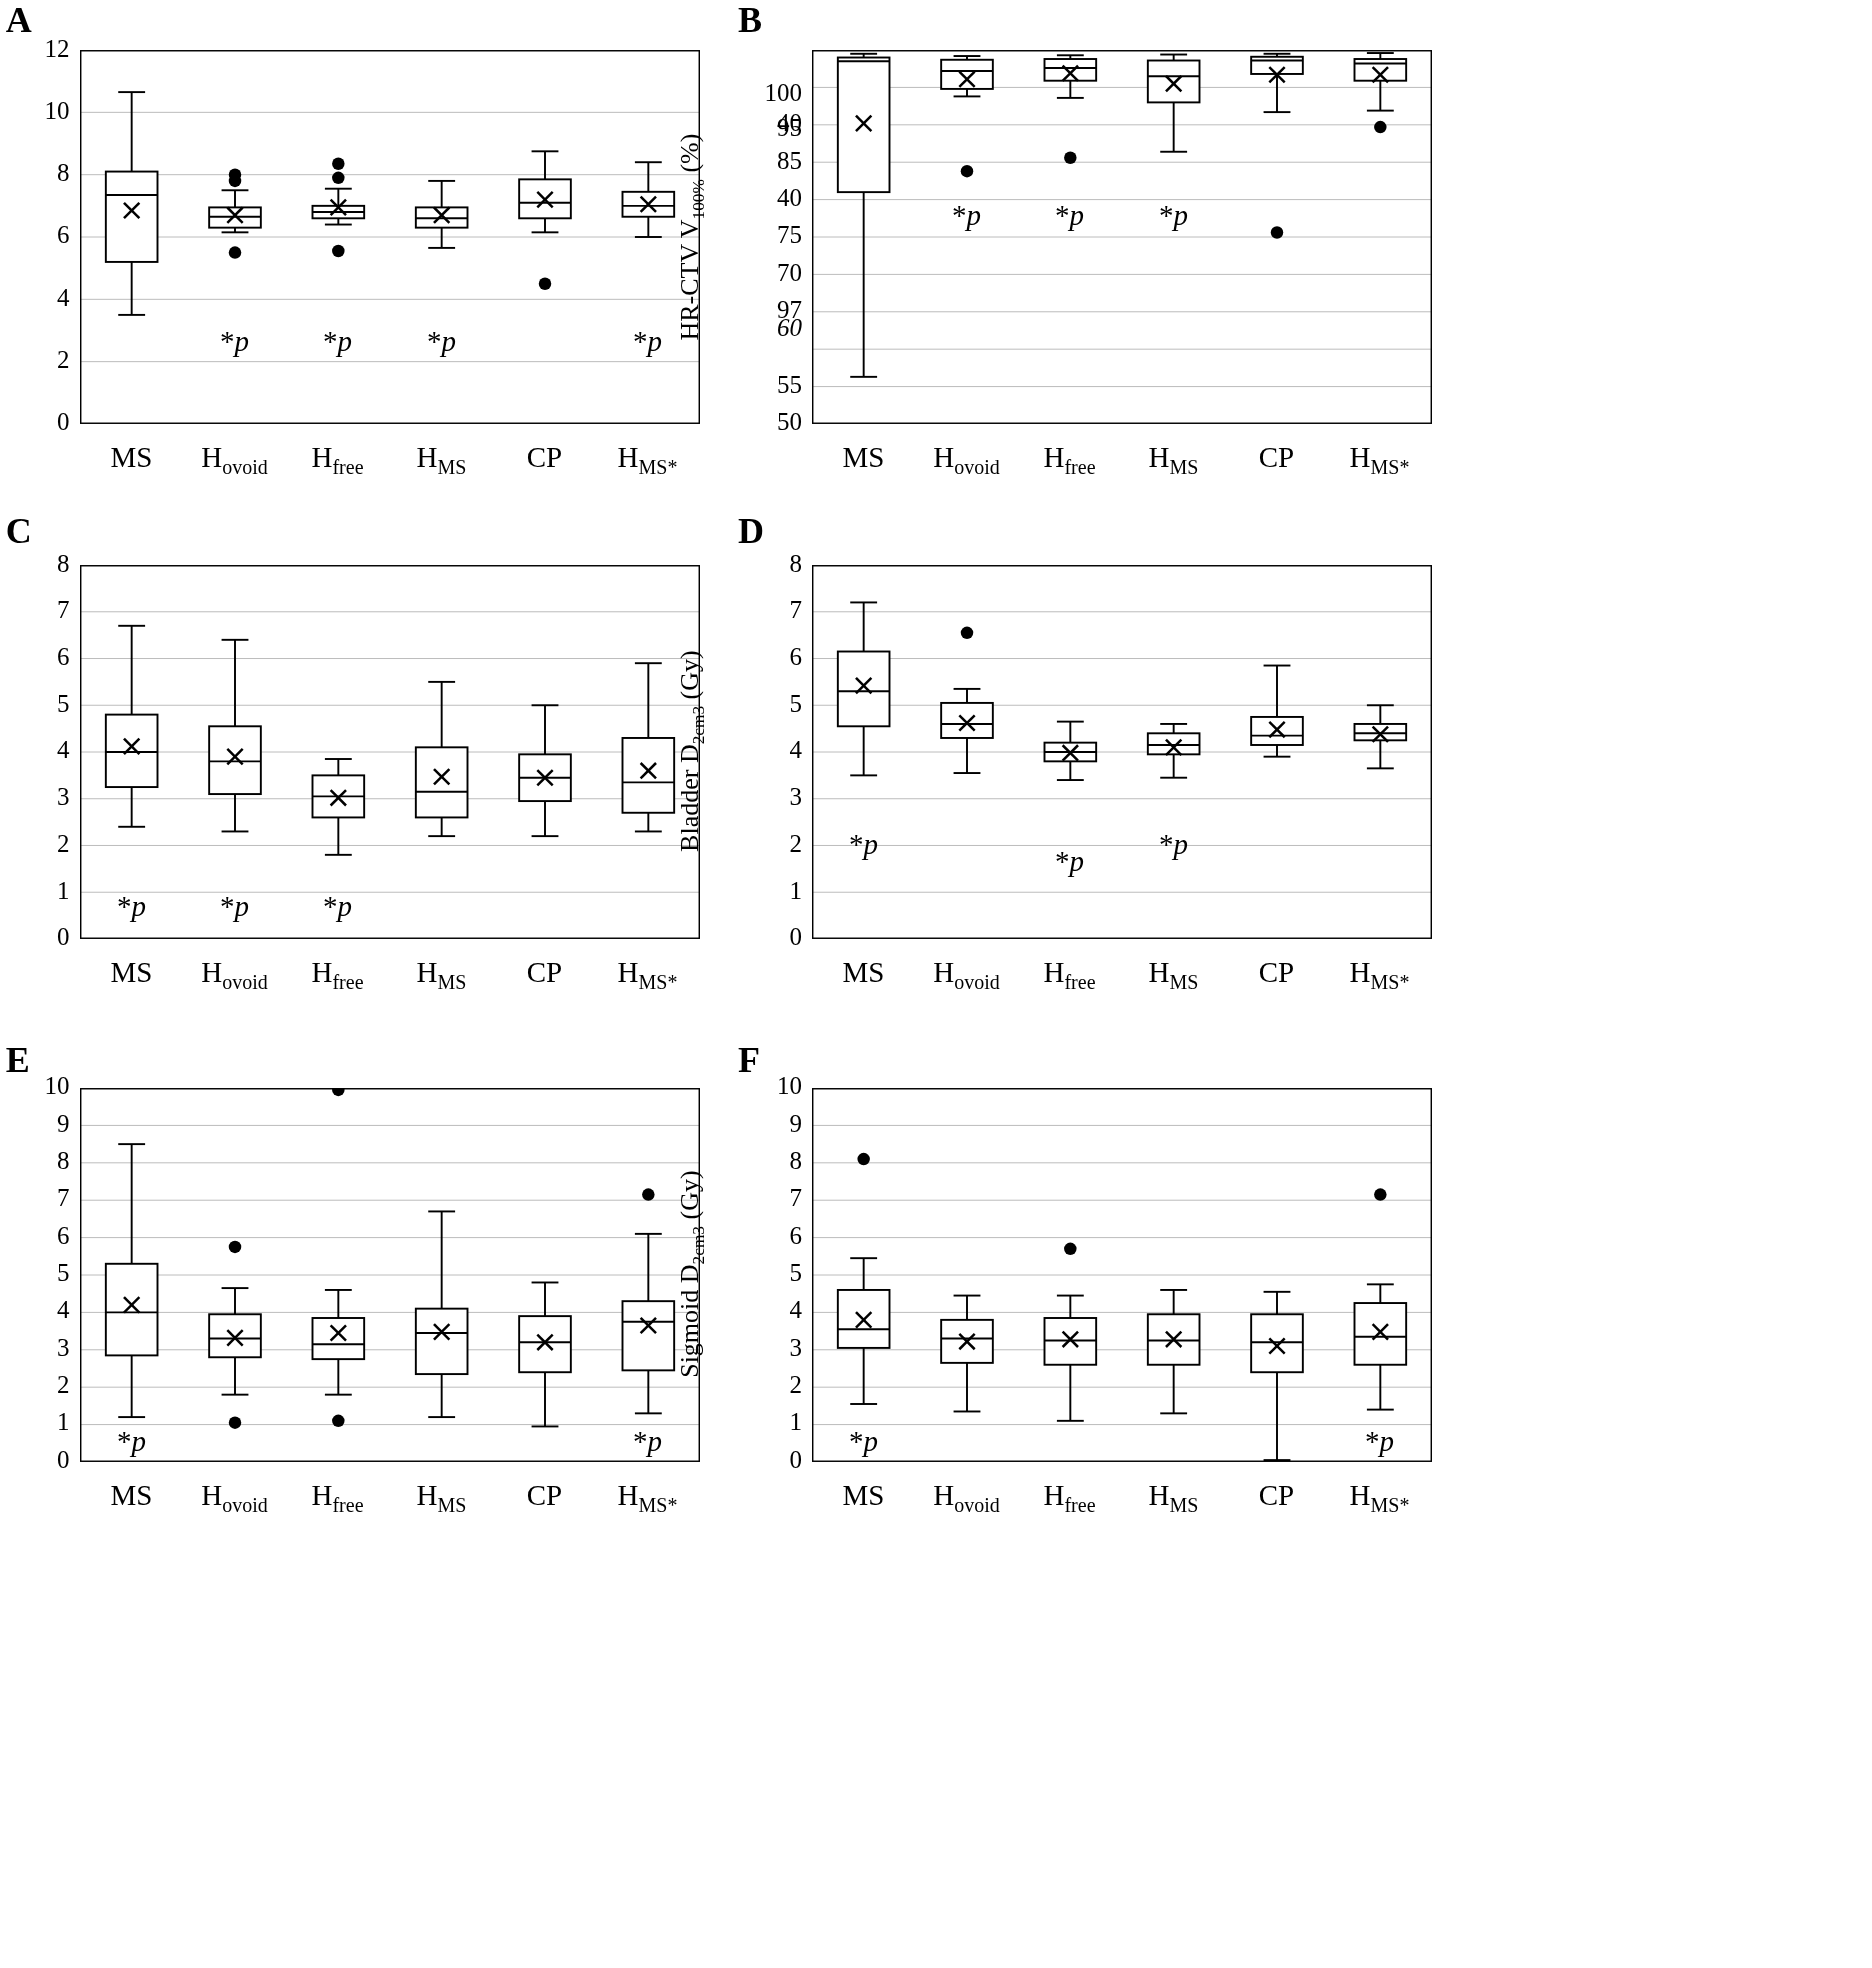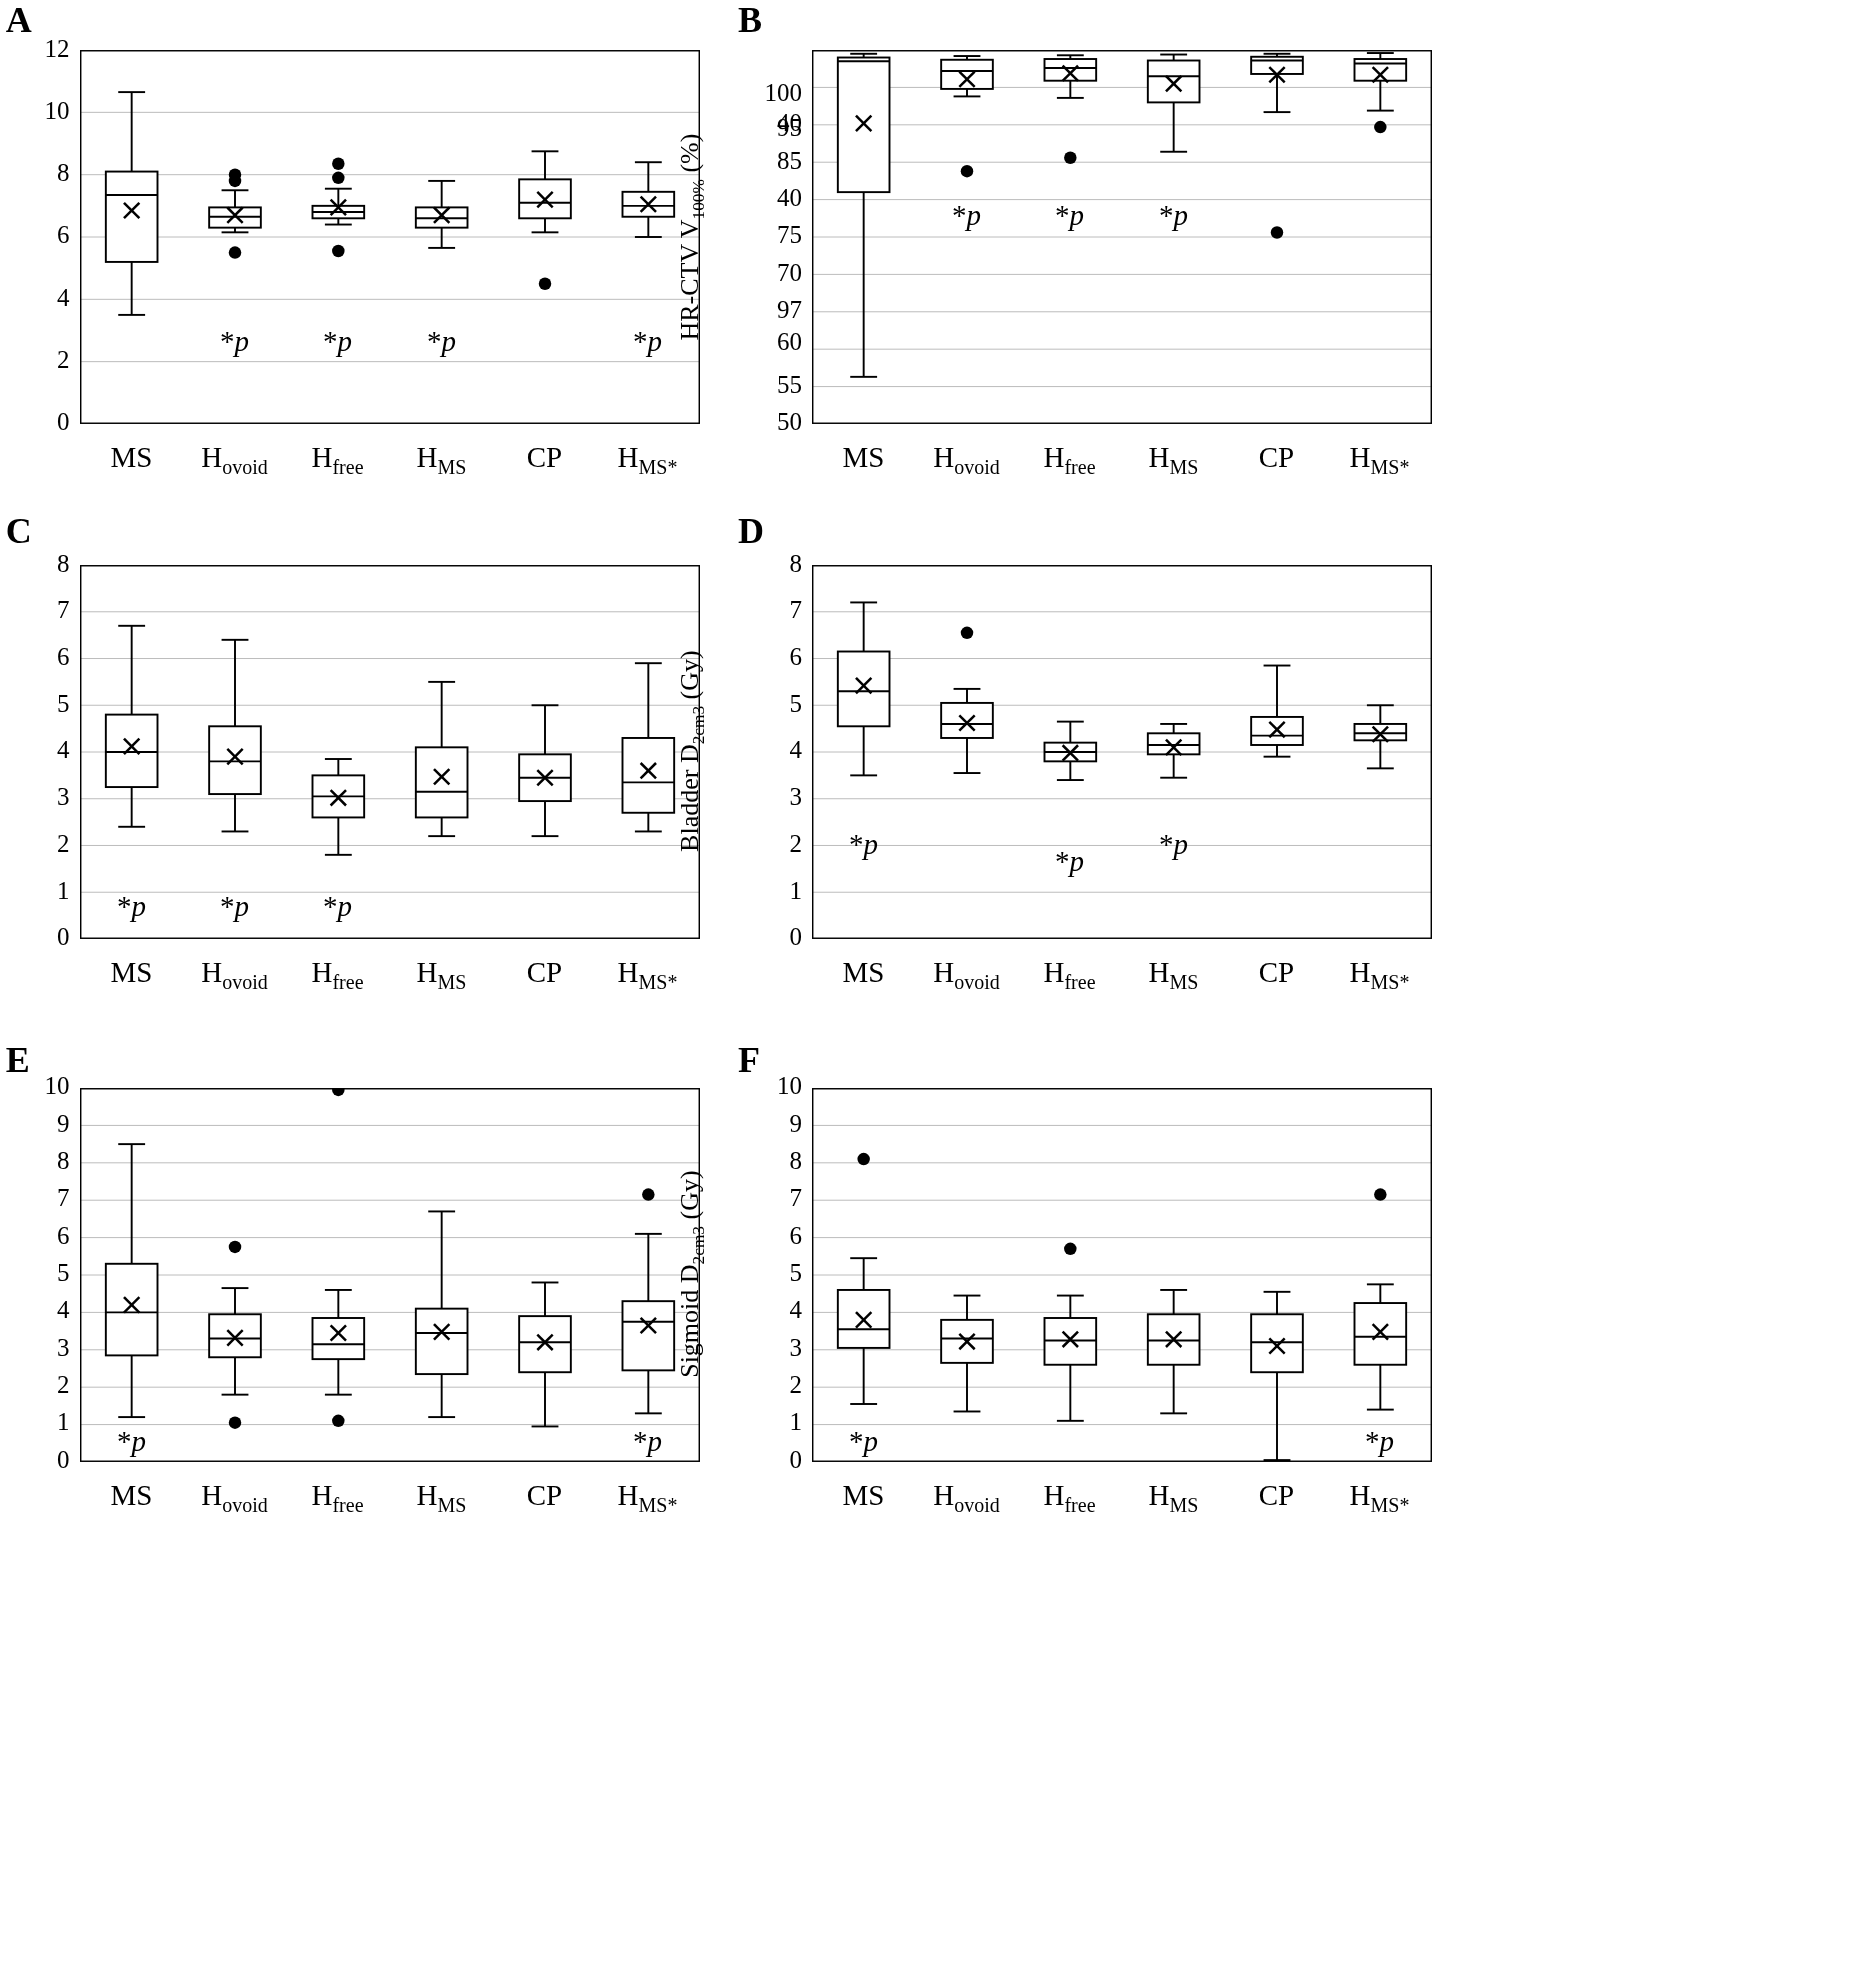--- a/index.html
+++ b/index.html
@@ -229,21 +229,21 @@
         <line x1="577.275" y1="63.01799999999997" x2="605.225" y2="63.01799999999997" stroke="#000" stroke-width="2"></line>
         <rect x="564.375" y="9.336000000000013" width="53.75" height="22.561999999999955" fill="#ffffff" stroke="#000" stroke-width="2"></rect>
         <line x1="564.375" y1="14.003999999999962" x2="618.125" y2="14.003999999999962" stroke="#000" stroke-width="2"></line>
         <line x1="583.25" y1="17.673999999999978" x2="599.25" y2="33.67399999999998" stroke="#000" stroke-width="2.6"></line>
         <line x1="583.25" y1="33.67399999999998" x2="599.25" y2="17.673999999999978" stroke="#000" stroke-width="2.6"></line>
         <circle cx="591.25" cy="80.13399999999996" r="6.5" fill="#000"></circle>
       </g>
     </svg>
     <div class="tick-label" style="width: 61px; left: 741px; top: 408px;">50</div>
     <div class="tick-label" style="width: 61px; left: 741px; top: 371px;">55</div>
-    <div class="tick-label" style="width: 61px; left: 741px; top: 328px;">60</div>
+    <div class="tick-label" style="width: 61px; left: 741px; top: 314px; font-style: italic;">60</div>
     <div class="tick-label" style="width: 61px; left: 741px; top: 296px;">97</div>
     <div class="tick-label" style="width: 61px; left: 741px; top: 259px;">70</div>
     <div class="tick-label" style="width: 61px; left: 741px; top: 221px;">75</div>
     <div class="tick-label" style="width: 61px; left: 741px; top: 184px;">40</div>
     <div class="tick-label" style="width: 61px; left: 741px; top: 147px;">85</div>
     <div class="tick-label" style="width: 61px; left: 741px; top: 109px;">40</div>
     <div class="tick-label" style="width: 61px; left: 741px; top: 72px; margin-top: 42px;">95</div>
     <div class="tick-label" style="width: 61px; left: 741px; top: 35px; margin-top: 44px;">100</div>
     <div class="xtick-label" style="width: 163px; left: 782px; top: 441px;">MS</div>
     <div class="xtick-label" style="width: 163px; left: 885px; top: 441px;">H<sub>ovoid</sub></div>

